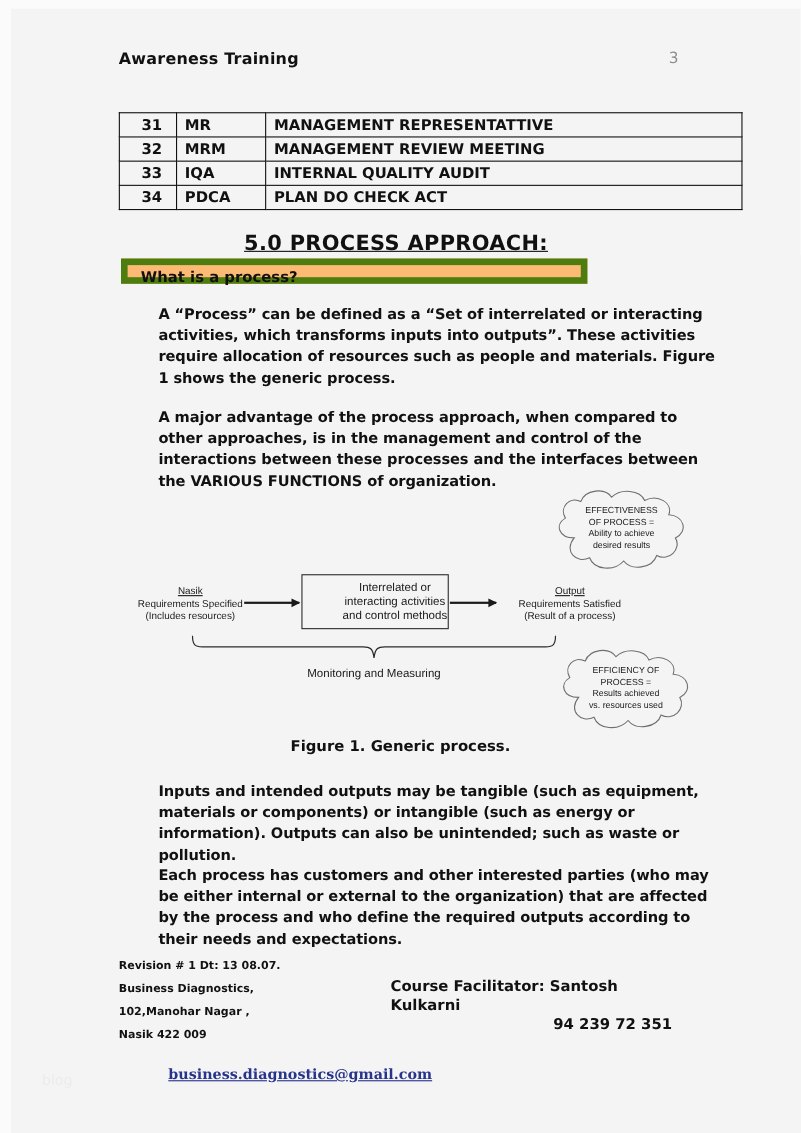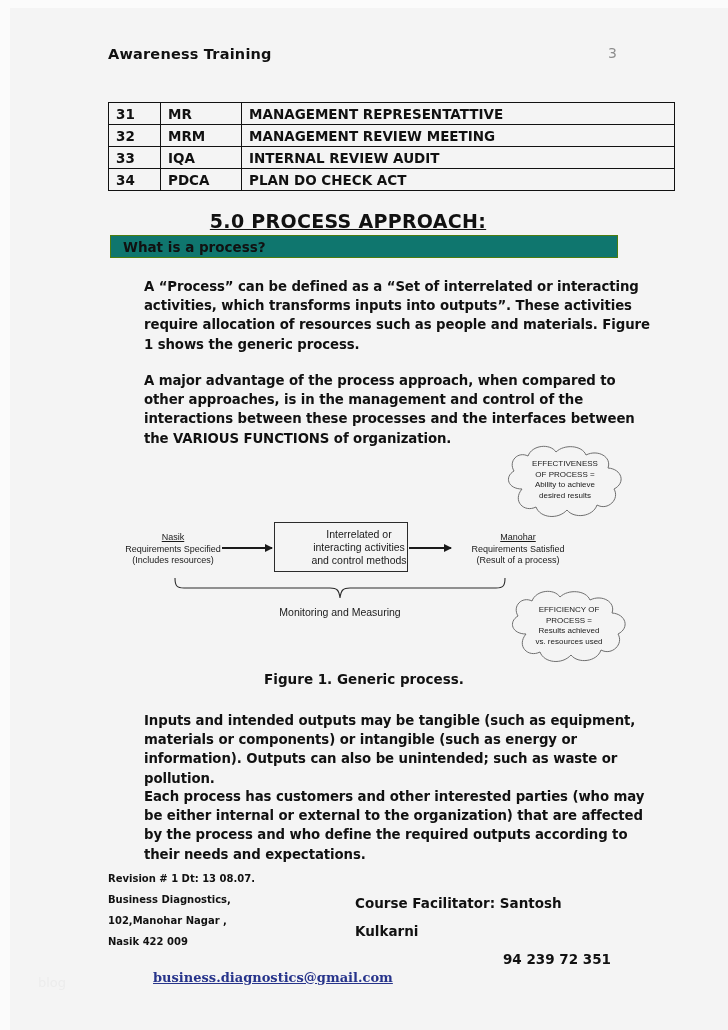--- a/index.html
+++ b/index.html
@@ -62,46 +62,46 @@
     border: 1px solid #111;
     height: 21px;
     padding: 0 0 0 7px;
     font-family: "DejaVu Sans", sans-serif;
     font-weight: bold;
     font-size: 13.5px;
     color: #111;
     white-space: nowrap;
     overflow: hidden;
   }
-  .col-num { width: 44px; }
+  .col-num { width: 44px; text-align: center; }
   .col-abbr { width: 73px; }
   .col-desc { width: 425px; padding-left: 9px; }
 
   
   .sec-title {
     position: absolute;
-    left: 92px;
+    left: 104px;
     top: 210px;
     width: 512px;
     text-align: center;
     font-family: "DejaVu Sans", sans-serif;
     font-weight: bold;
     font-size: 19px;
     color: #111;
     text-decoration: underline;
     letter-spacing: 0.3px;
   }
   .q-box {
     position: absolute;
     left: 110px;
     top: 235px;
-    width: 508px;
+    width: 424px;
     height: 23px;
-    border: 1px solid #4d7c0f;
-    background: #0f766e;
+    border: 6px solid #4d7c0f;
+    background: #fdba74;
     box-sizing: border-box;
   }
   .q-box span {
     position: absolute;
     left: 12px;
     top: 3px;
     font-family: "DejaVu Sans", sans-serif;
     font-weight: bold;
     font-size: 13.5px;
     color: #111;
@@ -243,21 +243,21 @@
     color: #111;
   }
   .footer-right {
     position: absolute;
     left: 355px;
     top: 889px;
     width: 258px;
     font-family: "DejaVu Sans", sans-serif;
     font-weight: bold;
     font-size: 13.5px;
-    line-height: 28px;
+    line-height: 17px;
     color: #111;
   }
   .footer-right .phone {
     display: block;
     text-align: right;
     padding-right: 2px;
   }
   .email {
     position: absolute;
     left: 110px;
@@ -299,21 +299,21 @@
         <td class="col-desc">MANAGEMENT REPRESENTATTIVE</td>
       </tr>
       <tr>
         <td class="col-num">32</td>
         <td class="col-abbr">MRM</td>
         <td class="col-desc">MANAGEMENT REVIEW MEETING</td>
       </tr>
       <tr>
         <td class="col-num">33</td>
         <td class="col-abbr">IQA</td>
-        <td class="col-desc">INTERNAL REVIEW AUDIT</td>
+        <td class="col-desc">INTERNAL QUALITY AUDIT</td>
       </tr>
       <tr>
         <td class="col-num">34</td>
         <td class="col-abbr">PDCA</td>
         <td class="col-desc">PLAN DO CHECK ACT</td>
       </tr>
     </tbody>
   </table>
 
   <div class="sec-title">5.0 PROCESS APPROACH:</div>
@@ -359,21 +359,21 @@
       <span>(Includes resources)</span>
     </div>
 
     <div class="arrow arrow-in"></div>
 
     <div class="proc-box">Interrelated or interacting activities and control methods</div>
 
     <div class="arrow arrow-out"></div>
 
     <div class="io-label io-out">
-      <span class="ttl">Manohar</span>
+      <span class="ttl">Output</span>
       <span>Requirements Satisfied</span><br>
       <span>(Result of a process)</span>
     </div>
 
     <div class="brace-wrap">
       <svg width="336" height="26" viewBox="0 0 336 26" preserveAspectRatio="none">
         <path d="M3 1 C3 9 5 11 12 11 L158 11 C165 11 167 13 168 21
                  C169 13 171 11 178 11 L324 11 C331 11 333 9 333 1" fill="none" stroke="#2b2b2b" stroke-width="1.1"></path>
       </svg>
     </div>

